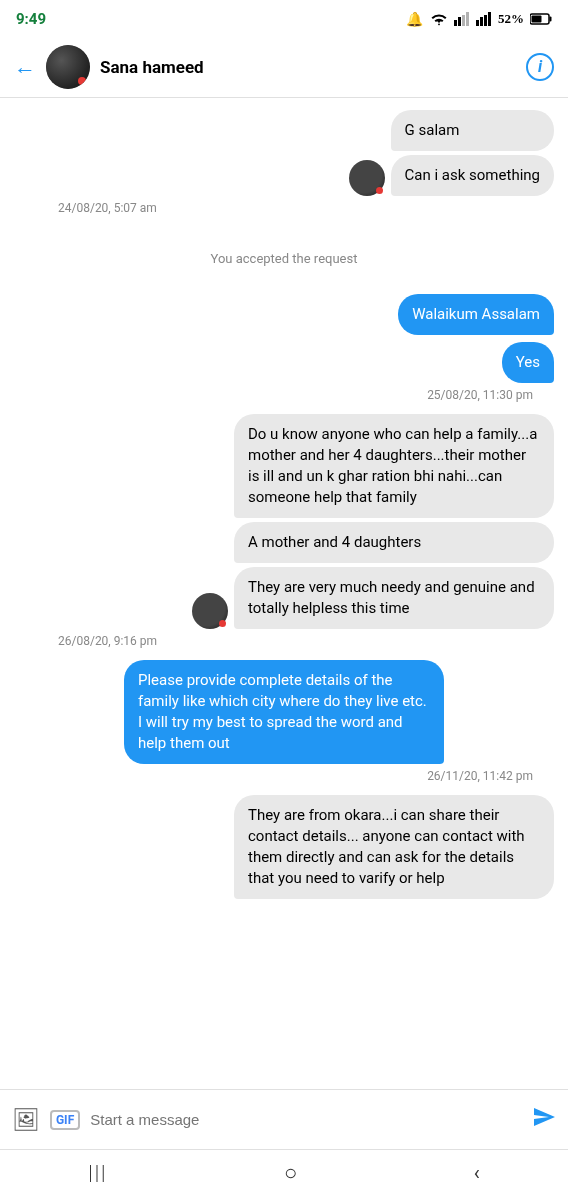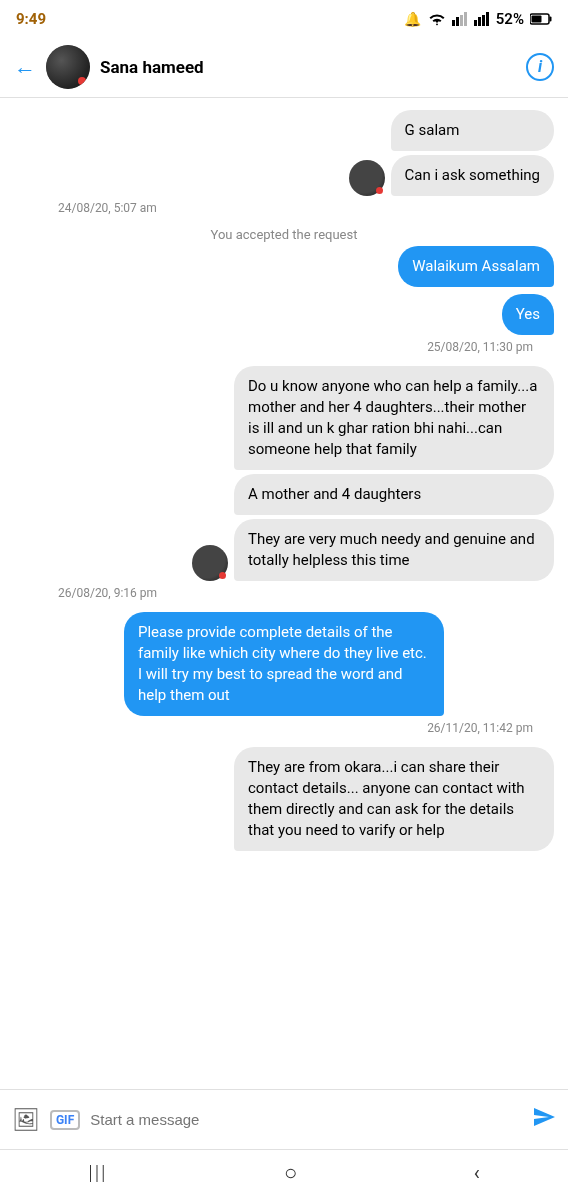--- a/index.html
+++ b/index.html
@@ -18,21 +18,21 @@
       display: flex;
       justify-content: space-between;
       align-items: center;
       padding: 6px 16px 4px 16px;
       background: #fff;
       height: 36px;
     }
     .status-left {
       font-size: 15px;
       font-weight: 700;
-      color: #a16207;
+      color: #15803d;
     }
     .status-right {
       display: flex;
       align-items: center;
       gap: 6px;
       font-size: 12px;
       color: #000;
     }
 
     
@@ -165,21 +165,21 @@
       color: #888;
       margin-top: 2px;
     }
     .timestamp.left { text-align: left; padding-left: 44px; }
     .timestamp.right { text-align: right; padding-right: 4px; }
 
     .system-msg {
       text-align: center;
       color: #888;
       font-size: 13px;
-      margin: 0 0;
+      margin: 24px 0;
     }
 
     .tick {
       font-size: 12px;
       margin-left: 4px;
       color: rgba(255,255,255,0.7);
     }
 
     
     .input-bar {
@@ -252,21 +252,21 @@
       <rect x="4" y="5" width="3" height="9" fill="#000"></rect>
       <rect x="8" y="3" width="3" height="11" fill="#000" opacity="0.3"></rect>
       <rect x="12" y="0" width="3" height="14" fill="#000" opacity="0.3"></rect>
     </svg>
     <svg width="16" height="14" viewBox="0 0 16 14">
       <rect x="0" y="8" width="3" height="6" fill="#000"></rect>
       <rect x="4" y="5" width="3" height="9" fill="#000"></rect>
       <rect x="8" y="3" width="3" height="11" fill="#000"></rect>
       <rect x="12" y="0" width="3" height="14" fill="#000"></rect>
     </svg>
-    <span style="font-size:15px;font-weight:600;">52%</span>
+    <span style="font-size:13px;font-weight:600;font-family:Liberation Serif, serif;">52%</span>
     <svg width="22" height="12" viewBox="0 0 22 12">
       <rect x="0" y="1" width="19" height="10" rx="2" fill="none" stroke="#000" stroke-width="1.5"></rect>
       <rect x="19.5" y="3.5" width="2" height="5" rx="1" fill="#000"></rect>
       <rect x="1.5" y="2.5" width="10" height="7" rx="1" fill="#000"></rect>
     </svg>
   </div>
 </div>
 
 <div class="chat-header">
   <span class="back-arrow">←</span>

